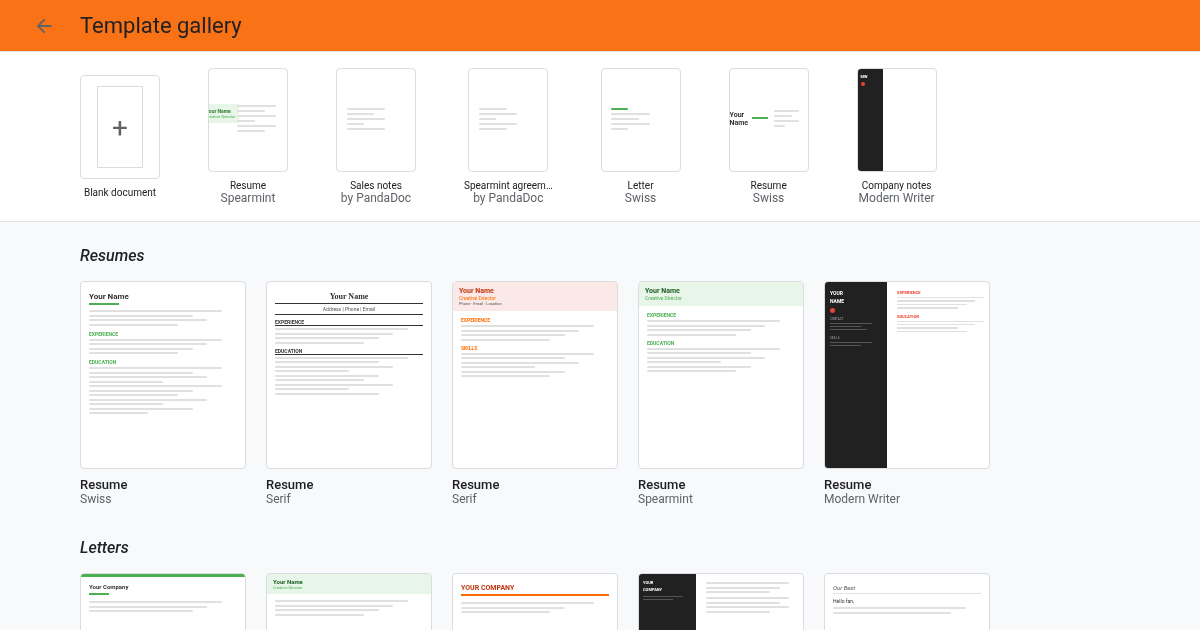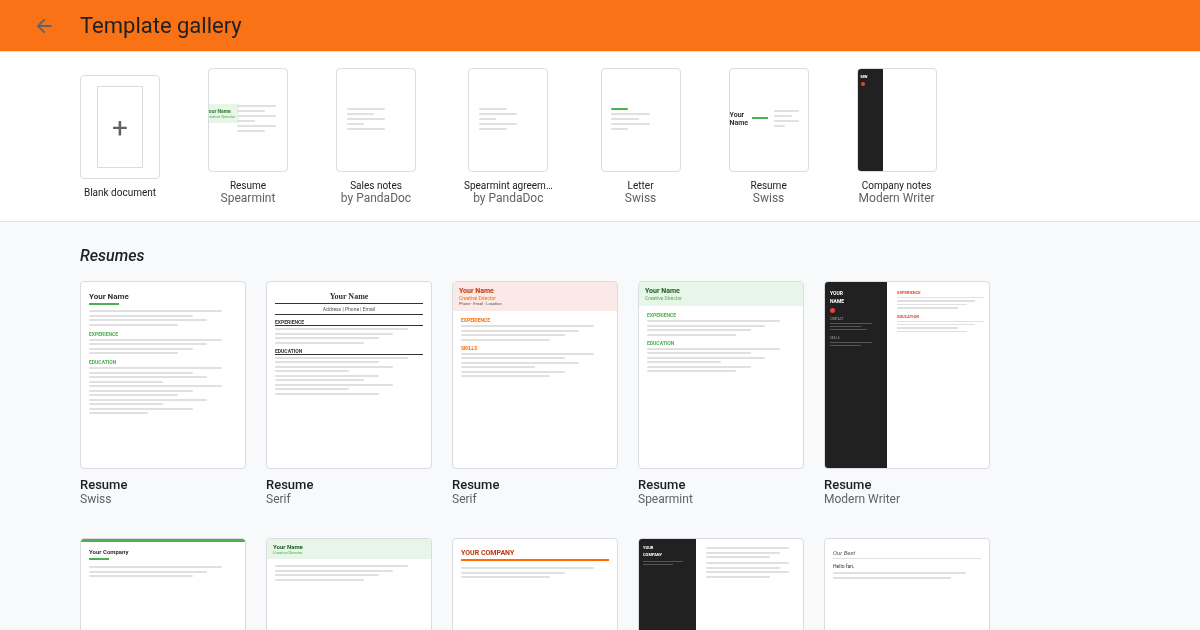--- a/index.html
+++ b/index.html
@@ -421,20 +421,21 @@
           </div>
         </div>
         <div class="template-label">Resume</div>
         <div class="template-sublabel">Modern Writer</div>
       </div>
 
     </div>
   </div>
 
   <div class="section">
+    <div class="section-title">Letters</div>
     <div class="template-grid">
 
       <div class="template-card">
         <div class="template-thumb">
           <div style="height:3px;background:#4caf50;margin:-10px -8px 6px;"></div>
           <div style="font-size:6px;font-weight:bold;color:#333;margin-bottom:3px;">Your Company</div>
           <div style="width:20px;height:2px;background:#4caf50;margin-bottom:6px;"></div>
           <div class="doc-lines">
             <div class="doc-line w90"></div>
               <div class="doc-line w80"></div>

